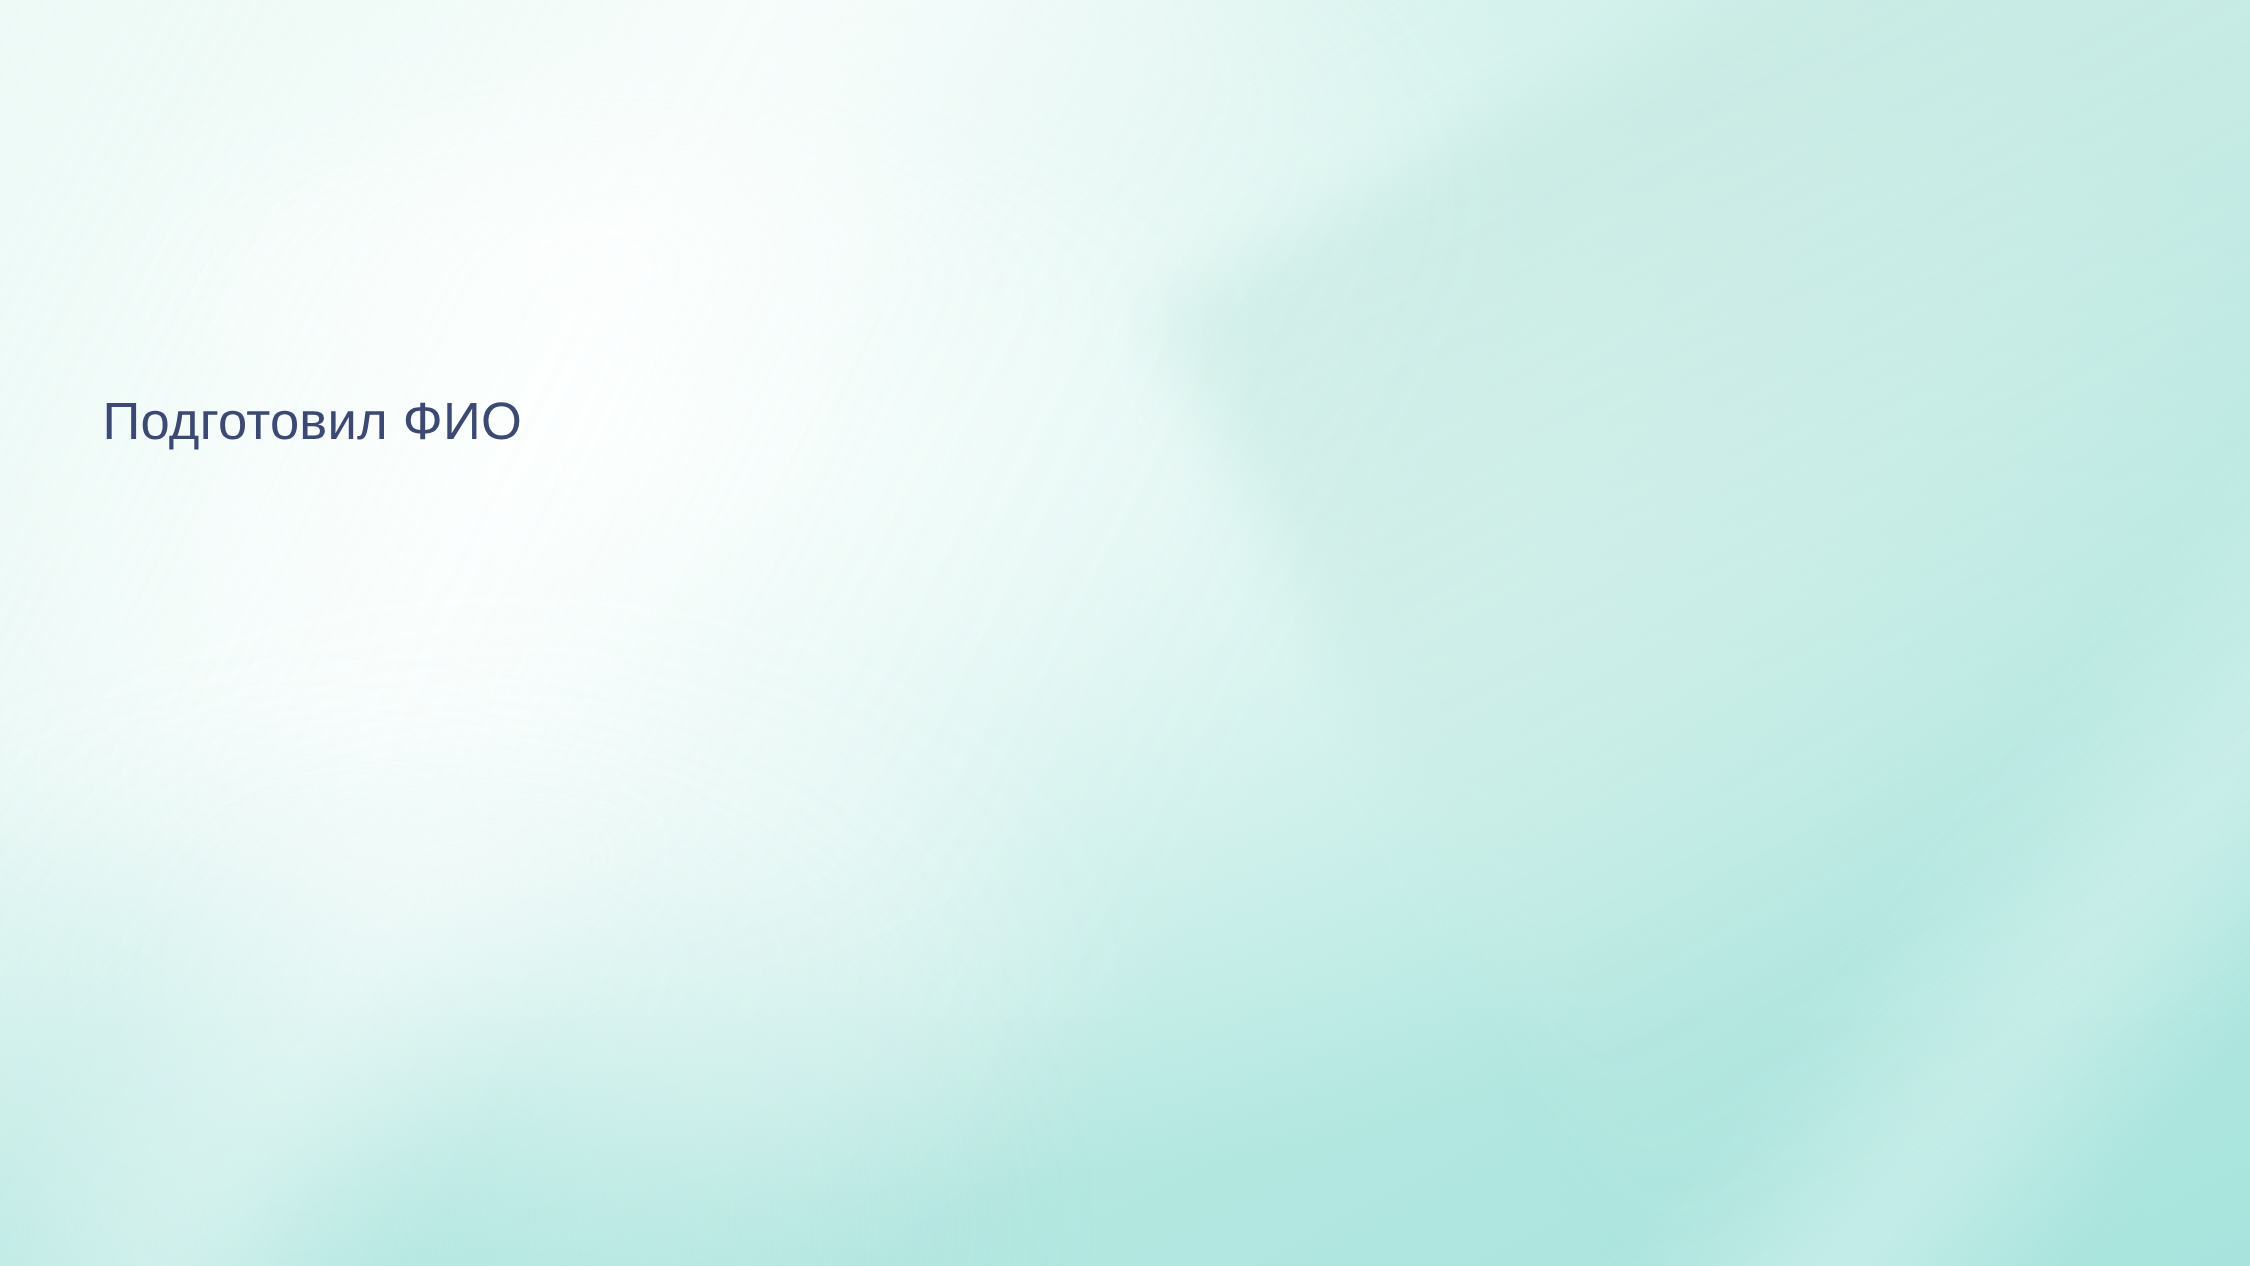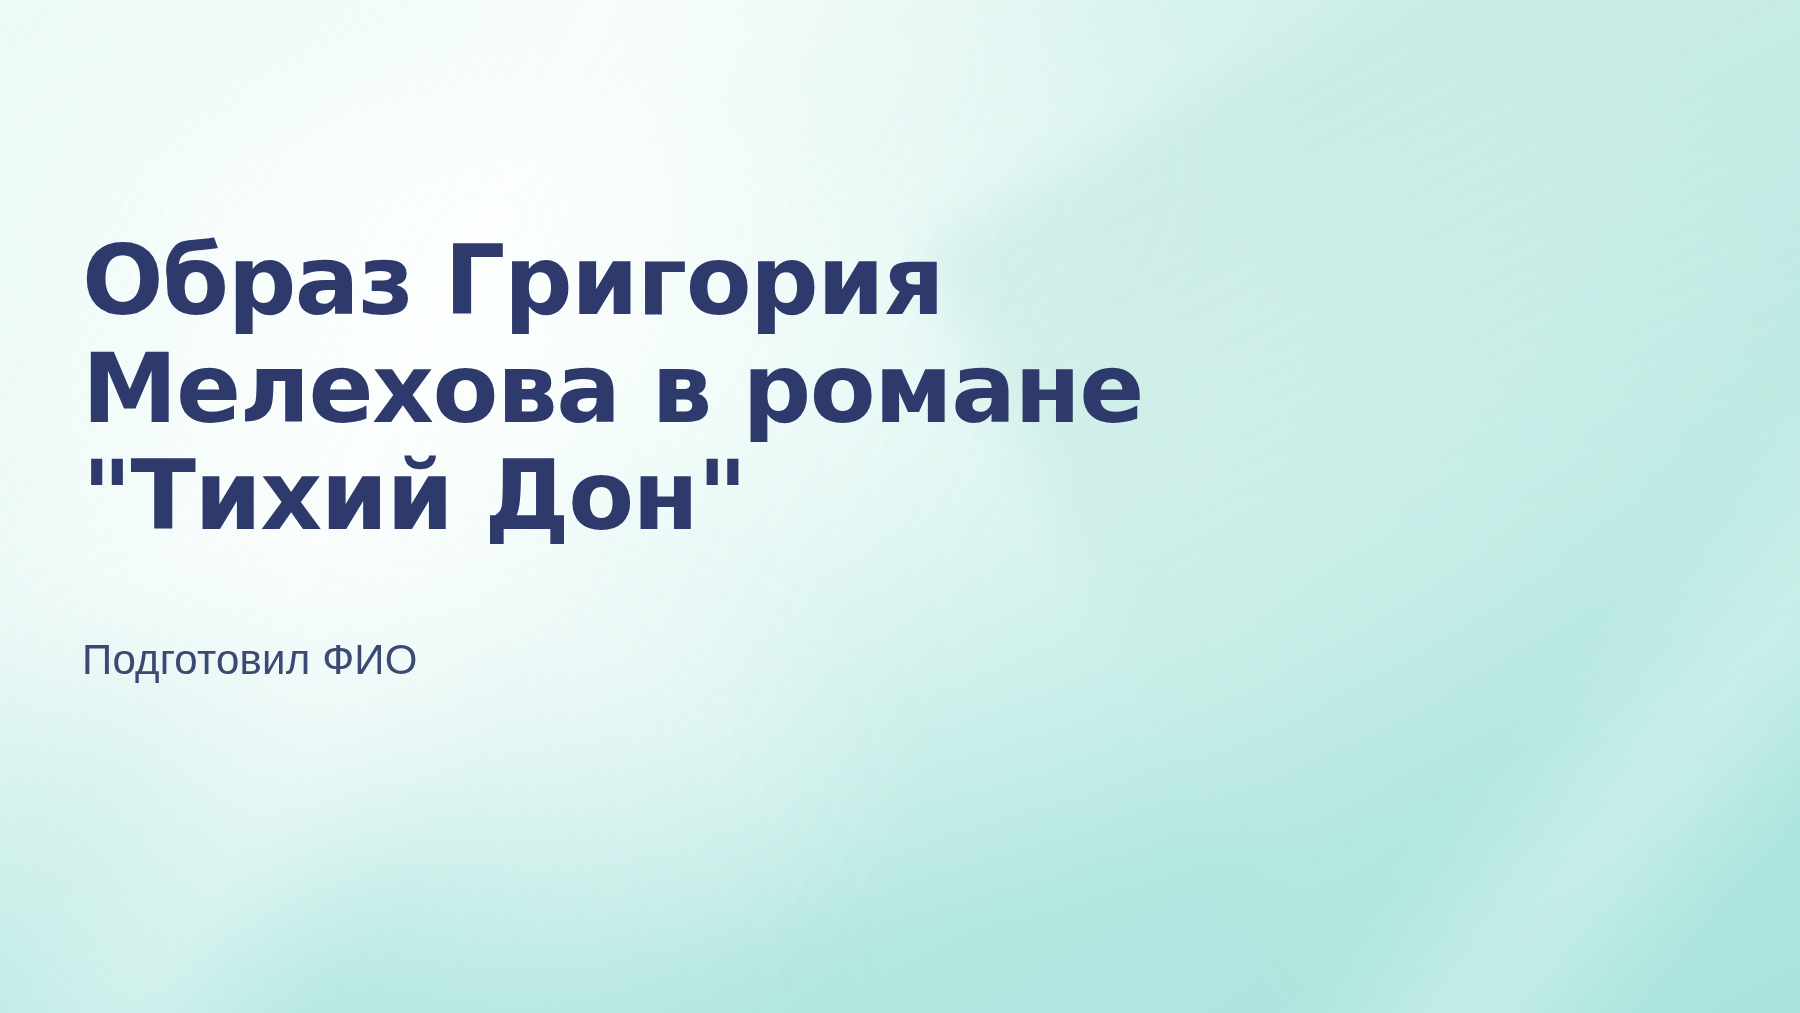--- a/index.html
+++ b/index.html
@@ -197,19 +197,16 @@
     <div class="wave-topband"></div>
     <div class="wave-main"></div>
     <div class="wave-streak-a"></div>
     <div class="wave-streak-b"></div>
     <div class="wave-crease-right"></div>
     <div class="wave-bottomleft"></div>
     <div class="wave-wedge"></div>
   </div>
 
   <div class="content">
-    <h1 class="slide-title">Образ Григория
-Мелехова в романе
-"Тихий Дон"</h1>
     <p class="slide-subtitle">Подготовил ФИО</p>
   </div>
 
 </div>
 
 </body></html>

